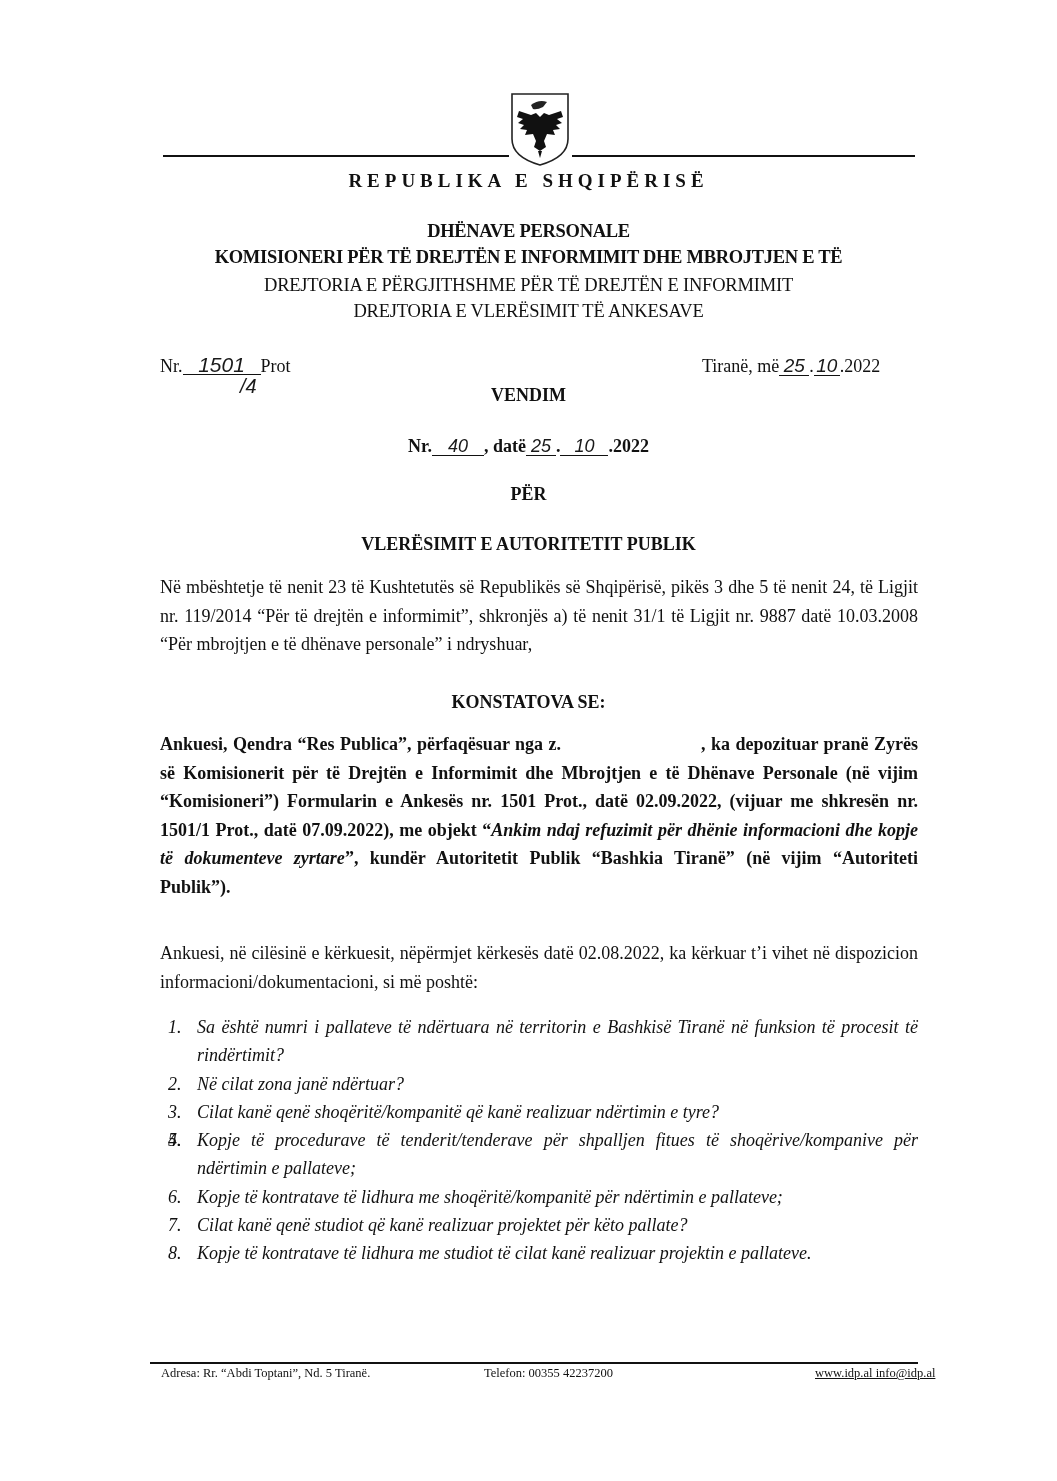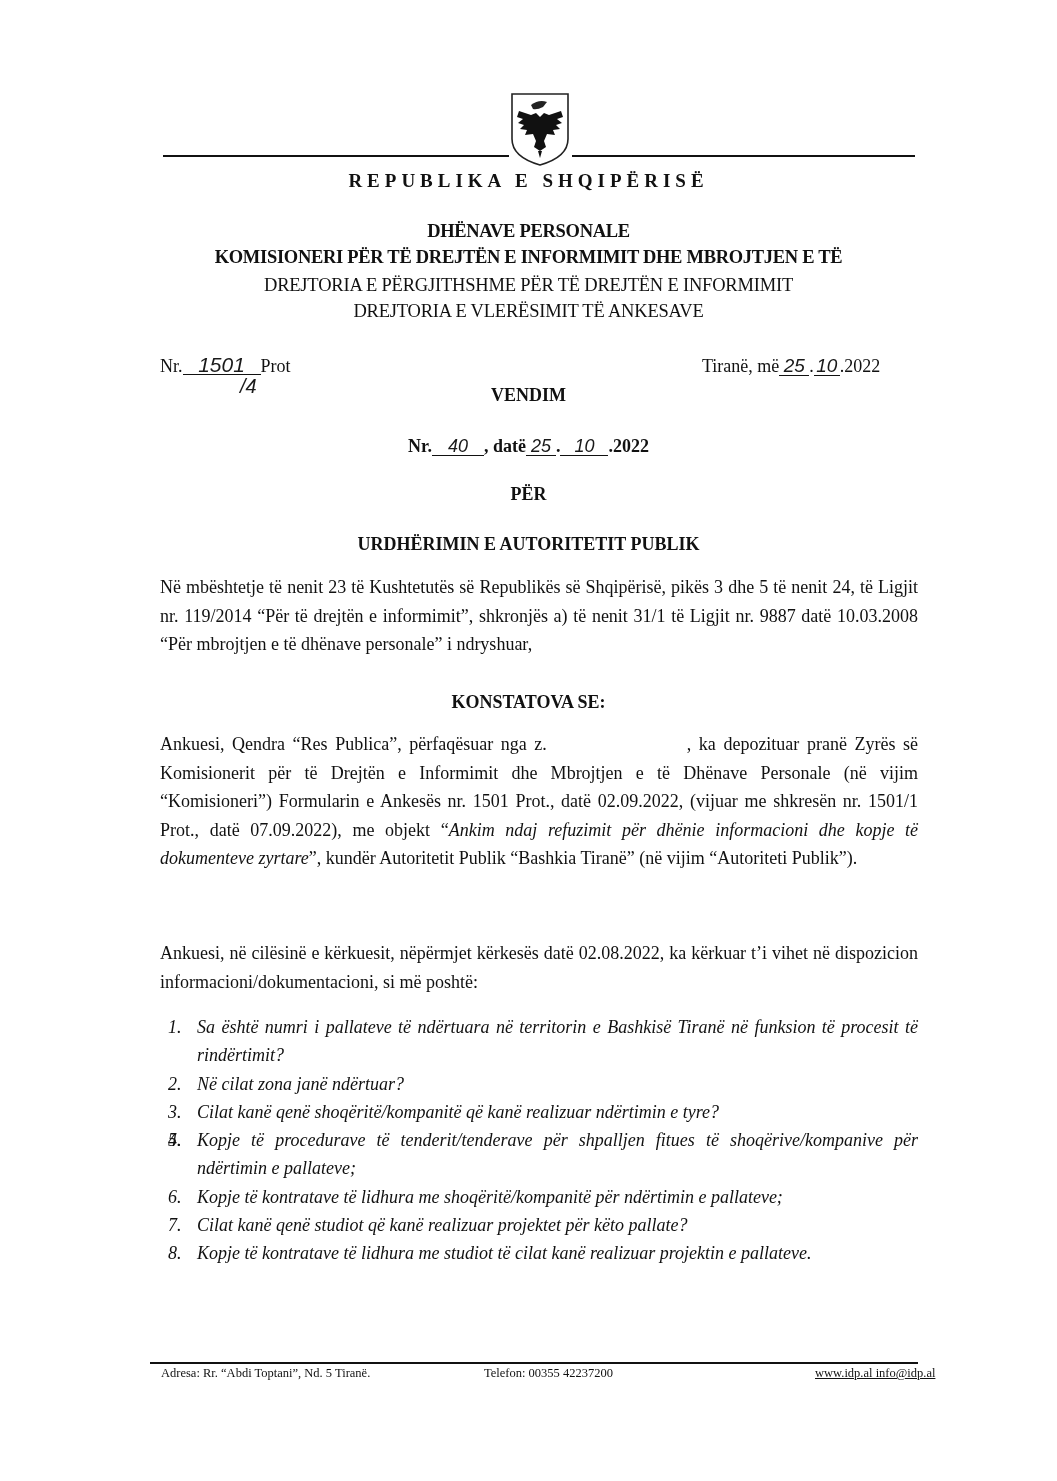--- a/index.html
+++ b/index.html
@@ -16,21 +16,21 @@
   .hand { font-family:"Liberation Sans", sans-serif; font-style:italic; color:#1a1a1a; }
   .ul { display:inline-block; border-bottom:1.5px solid #111; text-align:center; line-height:18px;font-style:italic; }
   .tirane { left:702px; top:356px; font-size:18px; }
   .vendim { top:385px; font-size:18px; font-weight:bold; }
   .vendim-nr { top:436px; font-size:18px; font-weight:bold; }
   .per { top:484px; font-size:18px; font-weight:bold; }
   .urdh { top:534px; font-size:18px; font-weight:bold; }
   .para { left:160px; width:758px; font-size:18px; line-height:28.5px; text-align:justify; }
   .para.p1 { top:573px; }
   .konstatova { top:692px; font-size:18px; font-weight:bold; }
-  .para.p2 { top:730px; }
+  .para.p2 { top:730px;font-weight:bold; }
   .para.p3 { top:939px; }
   .gap-name { display:inline-block; width:140px; }
   .list { position:absolute; left:160px; width:758px; top:1013px; margin:0; padding:0; list-style:none;
           font-size:18px; line-height:28.3px; font-style:italic; }
   .list li { position:relative; padding-left:37px; text-align:justify; }
   .list li .num { position:absolute; left:8px; top:0; font-style:italic; }
   .footer-line { position:absolute; left:150px; top:1362px; width:768px; height:2px; background:#111; }
   .footer { top:1366px; font-size:12.5px; }
   .f-addr { left:161px; }
   .f-tel { left:484px; }
@@ -70,21 +70,21 @@
   <span>Tiranë, më</span><span class="ul hand" style="width:30px; font-size:19px;">25</span>.<span class="ul hand" style="width:26px; font-size:19px;">10</span><span>.2022</span>
 </div>
 
 <div class="abs center vendim">VENDIM</div>
 
 <div class="abs center vendim-nr">
   <span>Nr.</span><span class="ul hand" style="width:52px; font-weight:normal; font-size:18px;">40</span><span>, datë</span><span class="ul hand" style="width:30px; font-weight:normal; font-size:18px;">25</span>.<span class="ul hand" style="width:48px; font-weight:normal; font-size:18px;">10</span><span>.2022</span>
 </div>
 
 <div class="abs center per">PËR</div>
-<div class="abs center urdh">URDHËRIMIN E AUTORITETIT PUBLIK</div>
+<div class="abs center urdh">VLERËSIMIT E AUTORITETIT PUBLIK</div>
 
 <div class="abs para p1">Në mbështetje të nenit 23 të Kushtetutës së Republikës së Shqipërisë, pikës 3 dhe 5 të nenit 24, të Ligjit nr. 119/2014 “Për të drejtën e informimit”, shkronjës a) të nenit 31/1 të Ligjit nr. 9887 datë 10.03.2008 “Për mbrojtjen e të dhënave personale” i ndryshuar,</div>
 
 <div class="abs center konstatova">KONSTATOVA SE:</div>
 
 <div class="abs para p2"><span>Ankuesi, Qendra “Res Publica”, përfaqësuar nga z.</span><span class="gap-name"></span><span>, ka depozituar pranë Zyrës së Komisionerit për të Drejtën e Informimit dhe Mbrojtjen e të Dhënave Personale (në vijim “Komisioneri”) Formularin e Ankesës nr. 1501 Prot., datë 02.09.2022, (vijuar me shkresën nr. 1501/1 Prot., datë 07.09.2022), me objekt “</span><i>Ankim ndaj refuzimit për dhënie informacioni dhe kopje të dokumenteve zyrtare</i><span>”, kundër Autoritetit Publik “Bashkia Tiranë” (në vijim “Autoriteti Publik”).</span></div>
 
 <div class="abs para p3">Ankuesi, në cilësinë e kërkuesit, nëpërmjet kërkesës datë 02.08.2022, ka kërkuar t’i vihet në dispozicion informacioni/dokumentacioni, si më poshtë:</div>
 
 <ol class="list">

